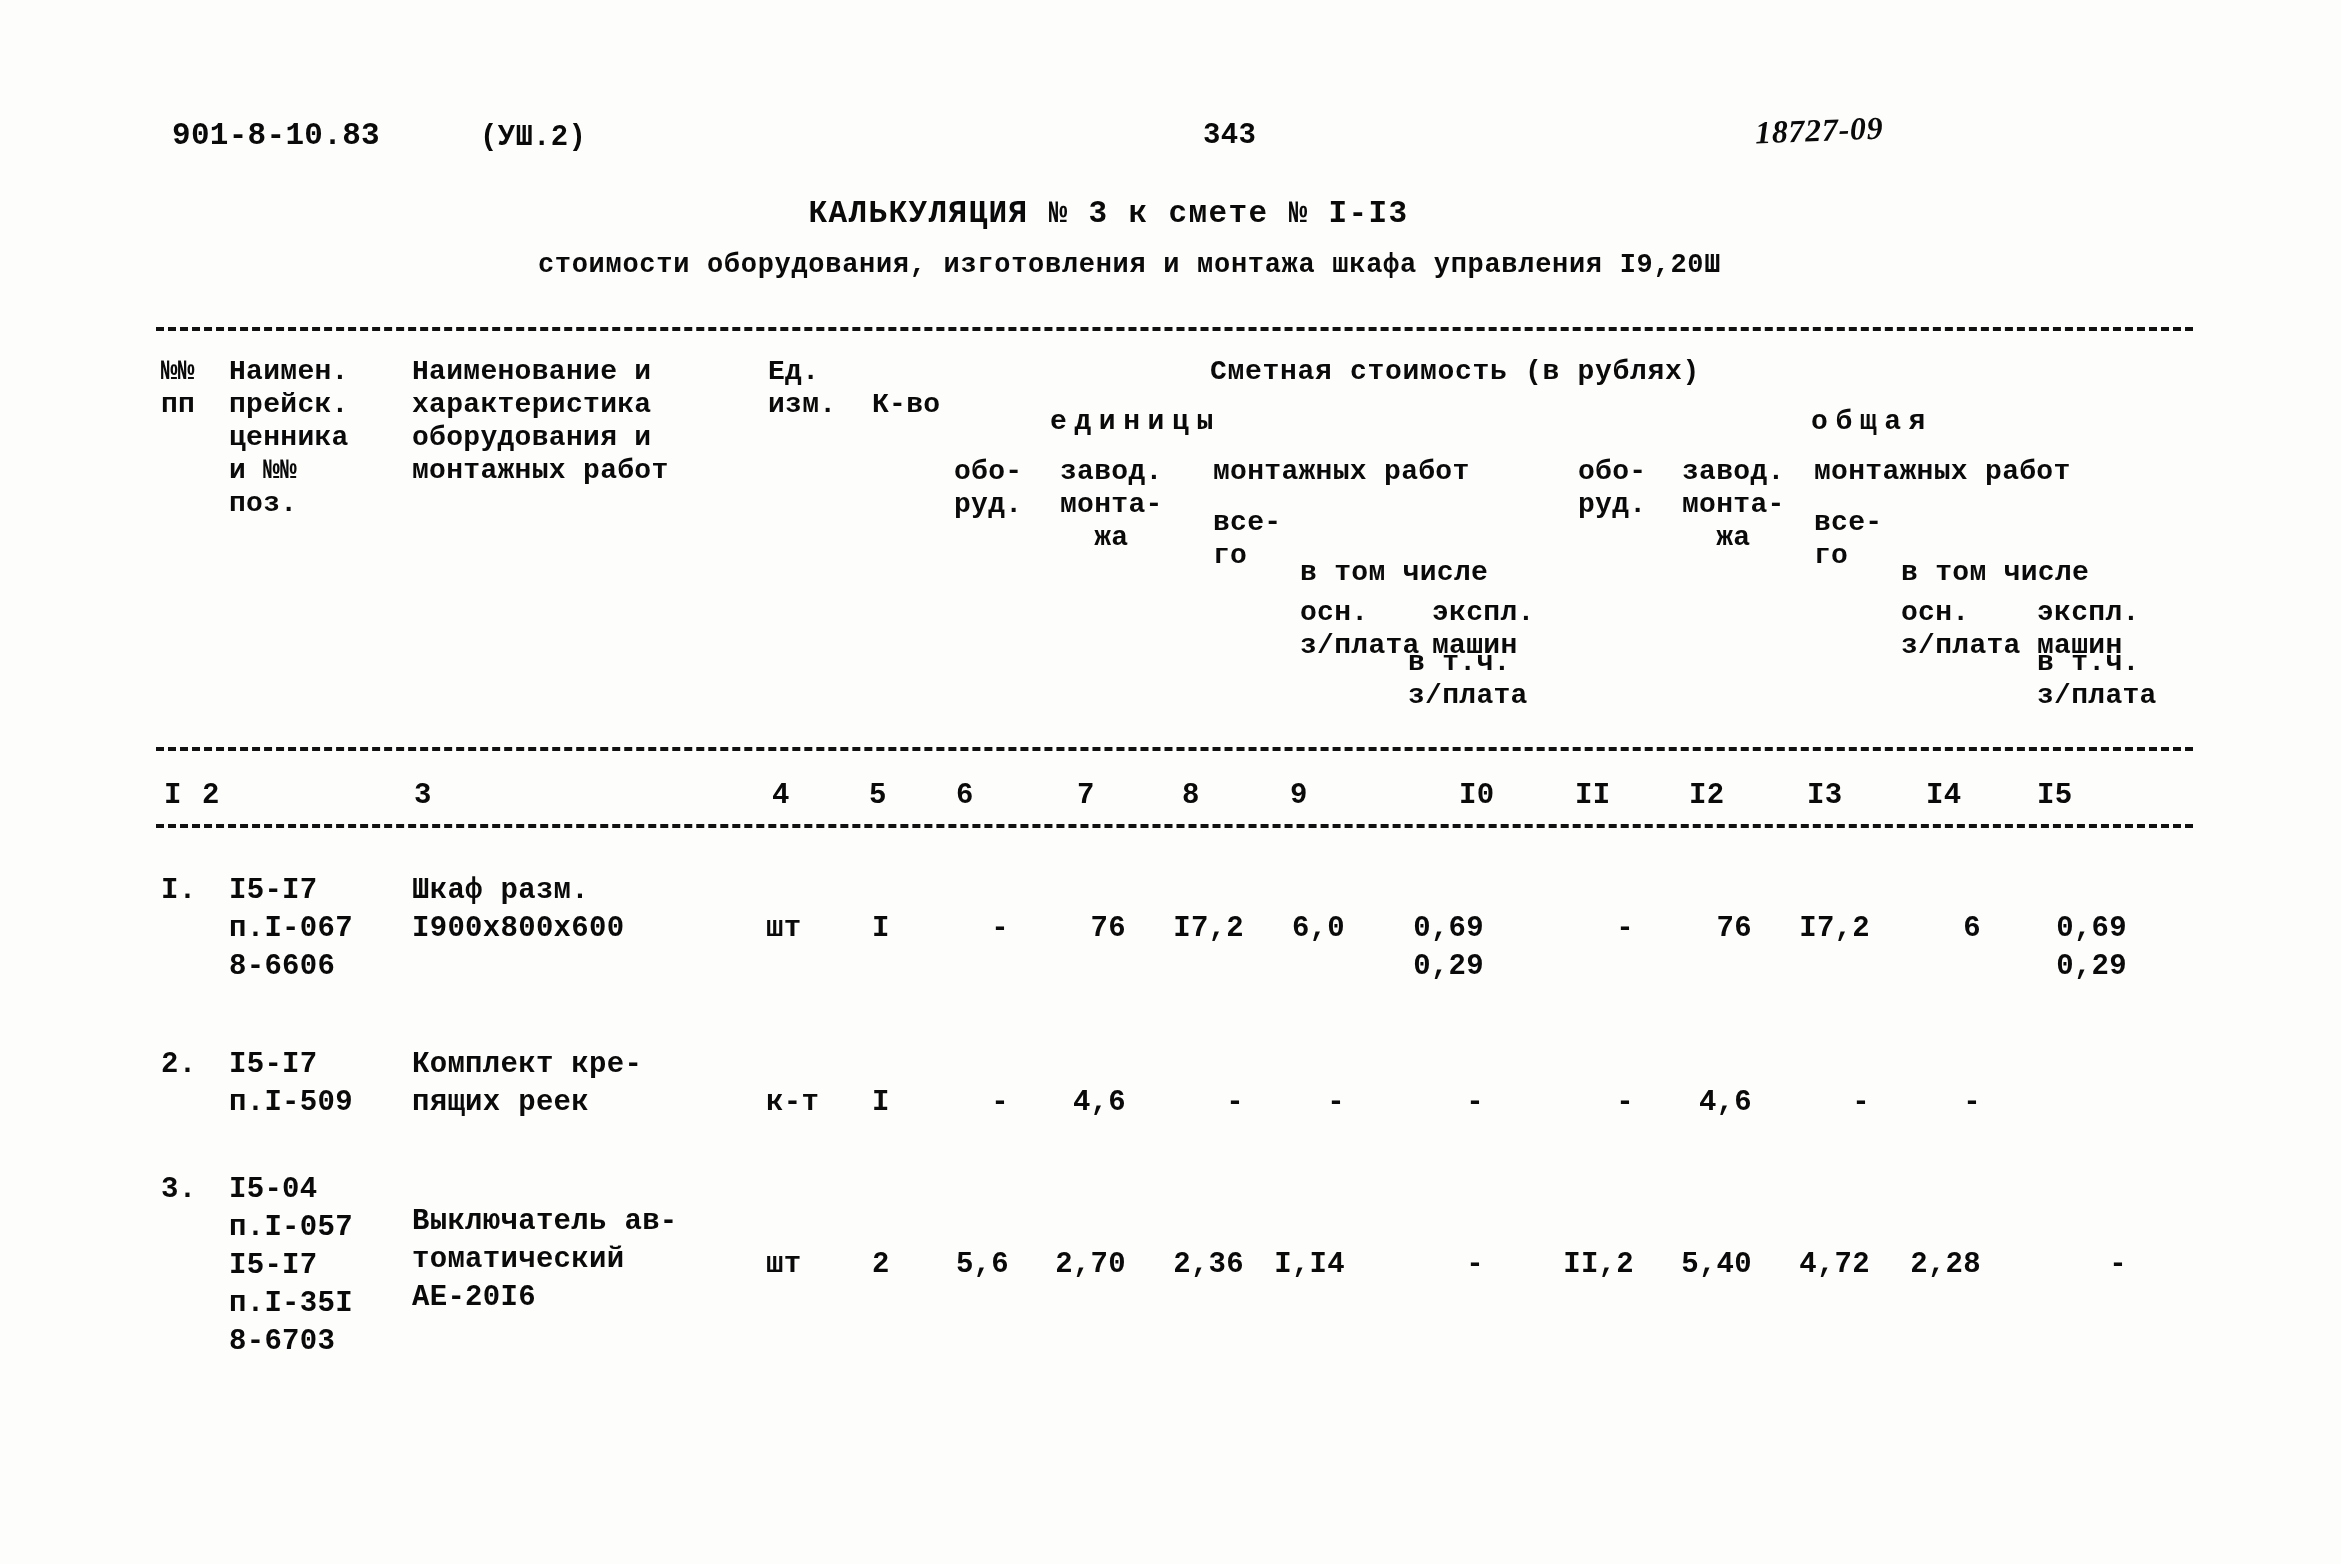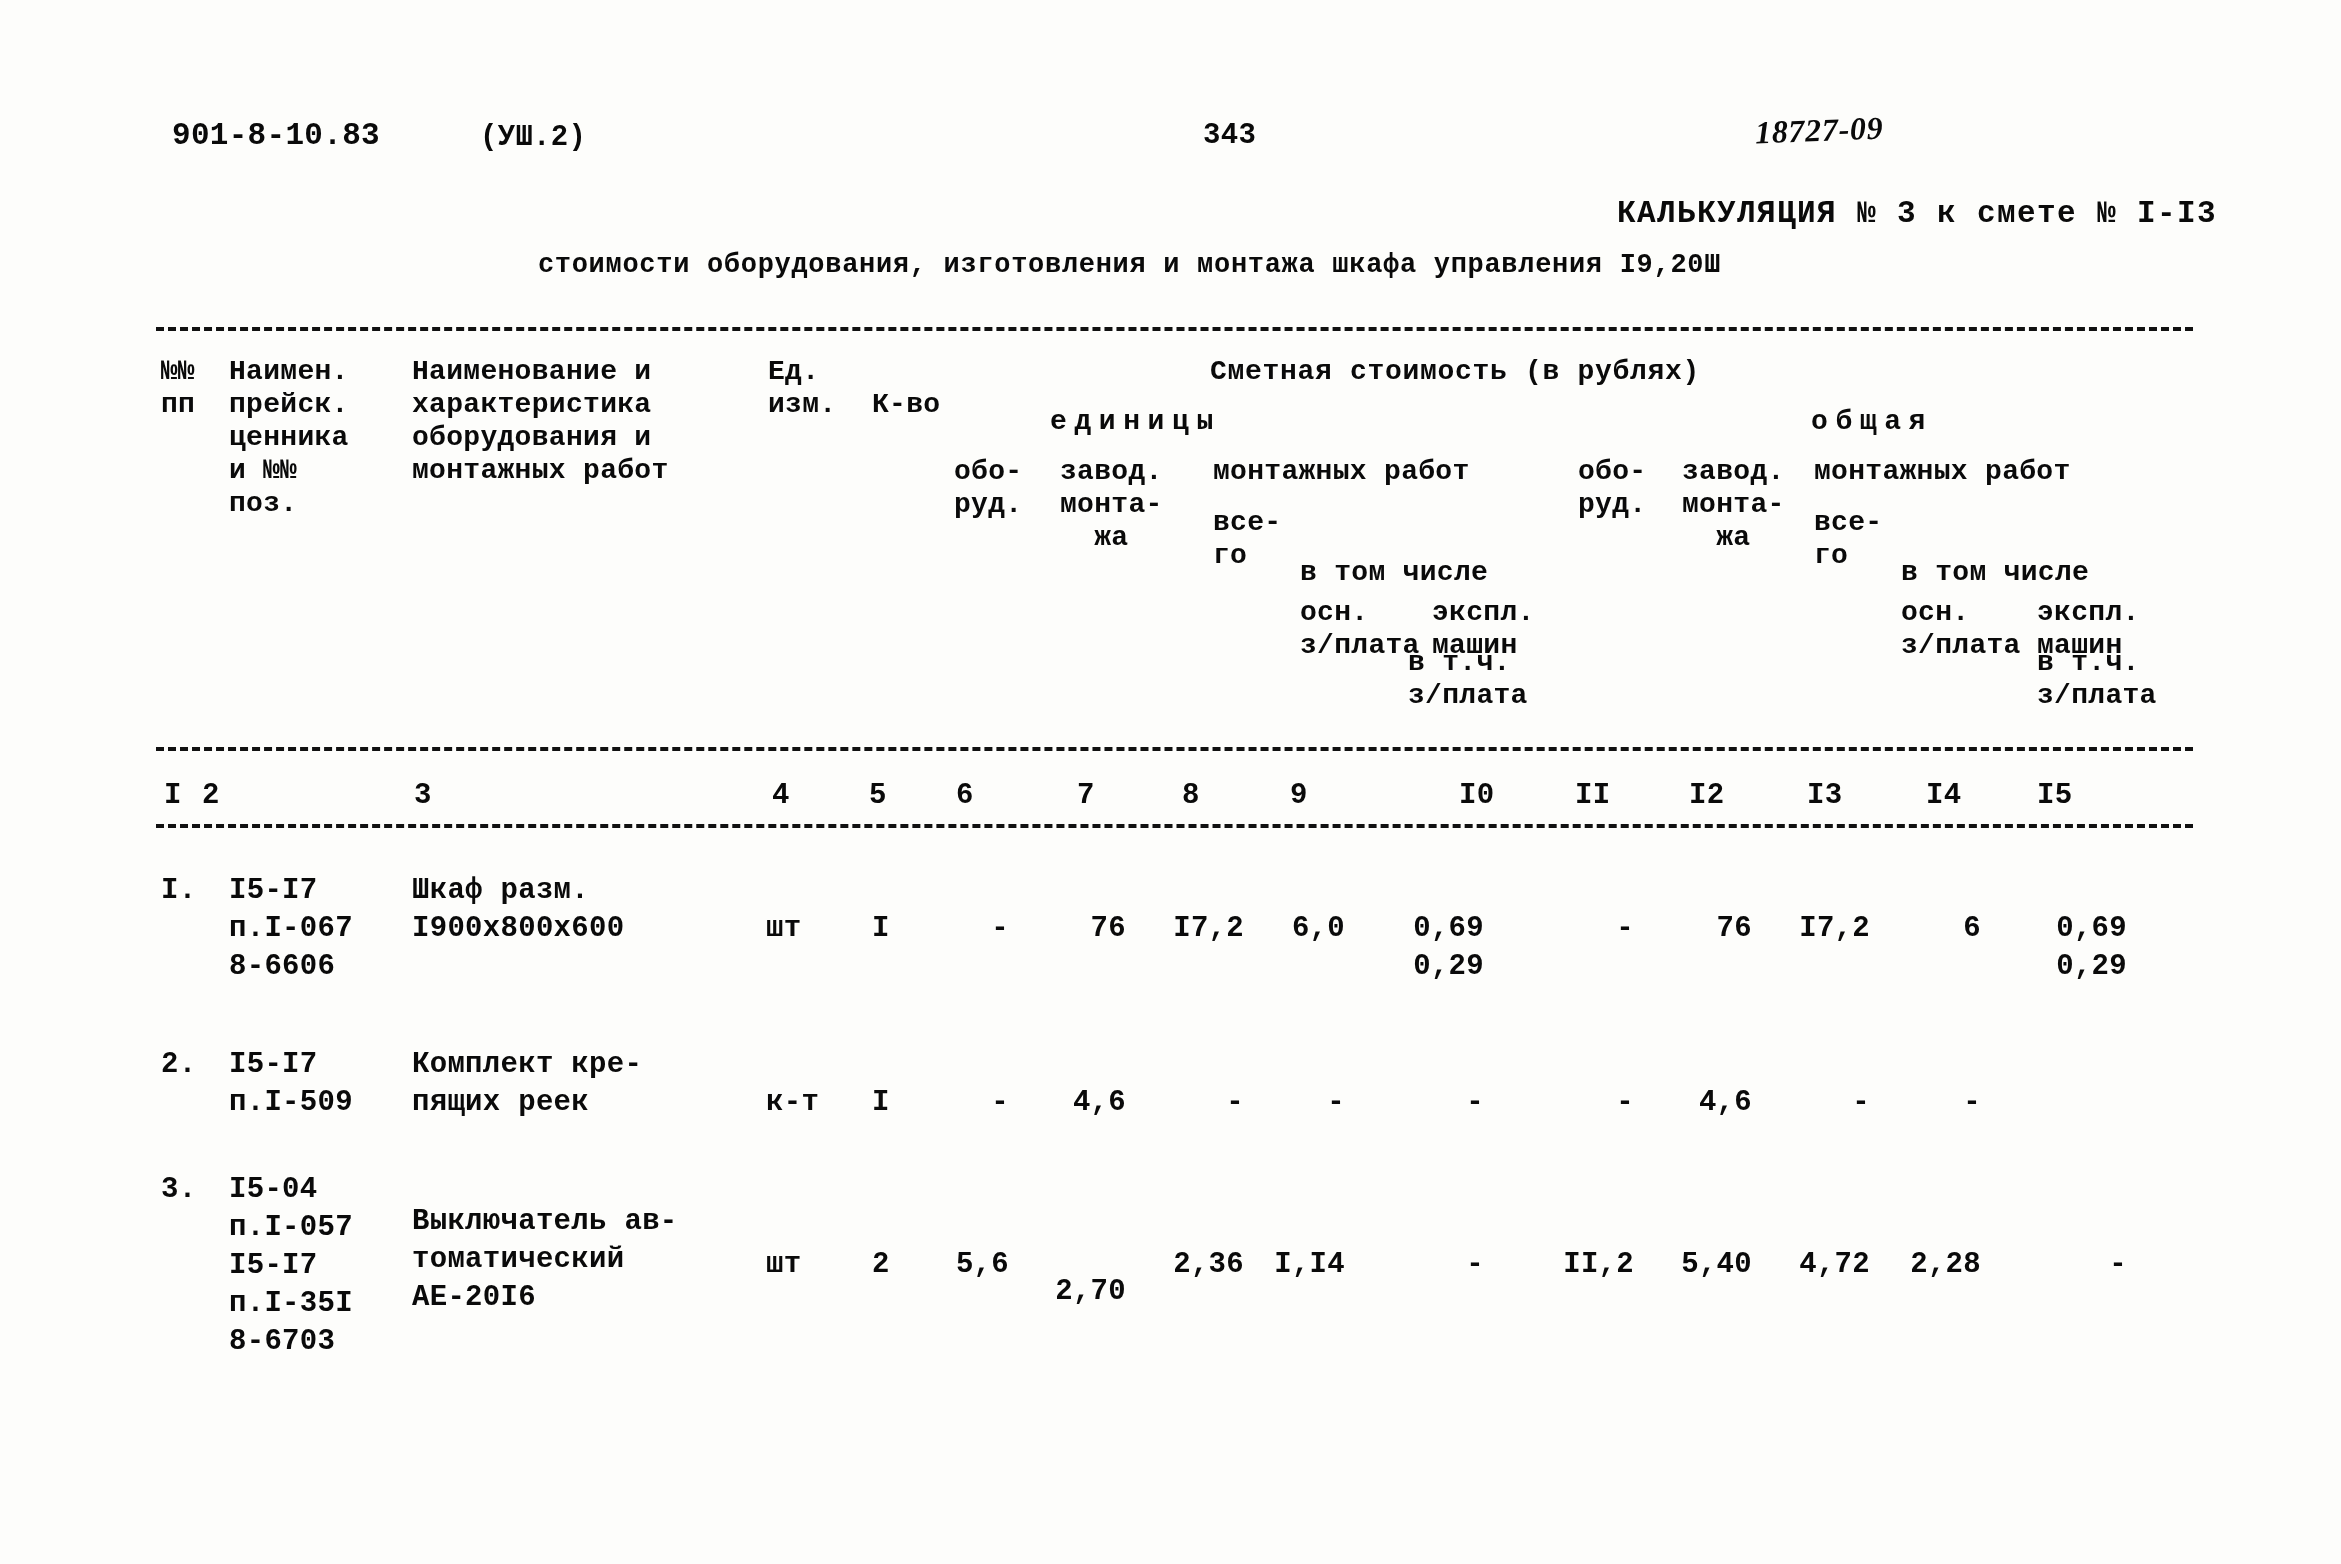--- a/index.html
+++ b/index.html
@@ -65,21 +65,21 @@
     font-weight: 700;
     letter-spacing: 0.7px;
     transform: rotate(-2.2deg);
   }
 
   
   .title-1 {
     position: absolute;
     left: 0; top: 196px;
     width: 2342px;
-    text-align: right;
+    text-align: center;
     font-size: 31px;
     letter-spacing: 1.4px;
     padding-right: 125px;
     box-sizing: border-box;
   }
   .title-2 {
     position: absolute;
     left: 0; top: 250px;
     width: 2342px;
     text-align: center;
@@ -300,21 +300,21 @@
 п.I-057
 I5-I7
 п.I-35I
 8-6703</div>
       <div class="tw cell" style="left: 412px; margin-top: 32px;">Выключатель ав-
 томатический
 АЕ-20I6</div>
       <div class="tw cell" style="left: 766px; top: 75px;">шт</div>
       <div class="tw cell" style="left: 872px; top: 75px;">2</div>
       <div class="tw cell num" style="left: auto; right: 1333px; top: 75px; text-align: right;">5,6</div>
-      <div class="tw cell num" style="left: auto; right: 1216px; top: 75px; text-align: right; margin-top: 27px;">2,70</div>
+      <div class="tw cell num" style="left: auto; right: 1216px; top: 75px; text-align: right;">2,70</div>
       <div class="tw cell num" style="left: auto; right: 1098px; top: 75px; text-align: right;">2,36</div>
       <div class="tw cell num" style="left: auto; right: 997px; top: 75px; text-align: right;">I,I4</div>
       <div class="tw cell num" style="left: auto; right: 858px; top: 75px; text-align: right;">-</div>
       <div class="tw cell num" style="left: auto; right: 708px; top: 75px; text-align: right;">II,2</div>
       <div class="tw cell num" style="left: auto; right: 590px; top: 75px; text-align: right;">5,40</div>
       <div class="tw cell num" style="left: auto; right: 472px; top: 75px; text-align: right;">4,72</div>
       <div class="tw cell num" style="left: auto; right: 361px; top: 75px; text-align: right;">2,28</div>
       <div class="tw cell num" style="left: auto; right: 215px; top: 75px; text-align: right;">-</div>
     </div>
 

